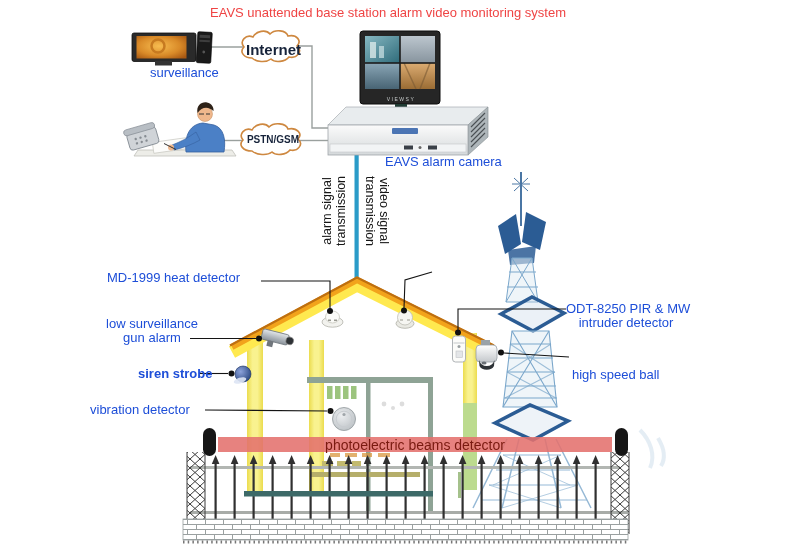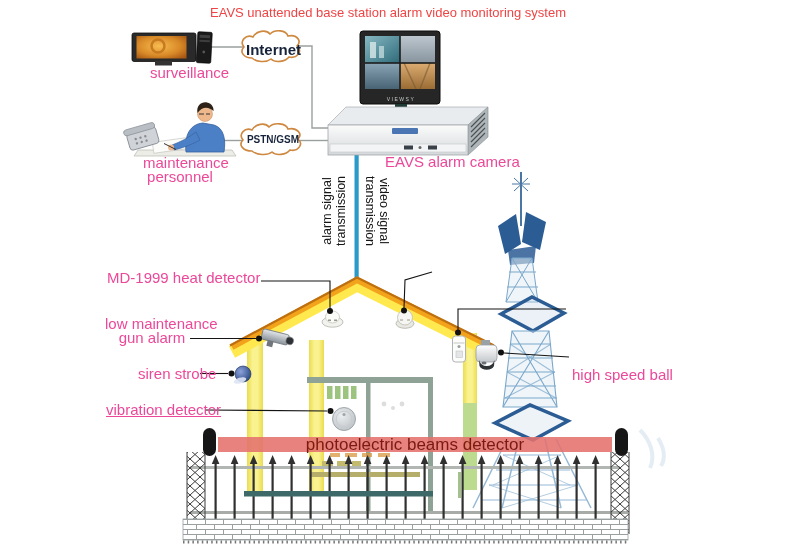--- a/index.html
+++ b/index.html
@@ -1,27 +1,27 @@
 <!DOCTYPE html>
 <html style="--accent-blue: #2A9BC8; --roof-orange: #F2A31B; --roof-edge: #BE6F10; --roof-glow: #FFE94F; --wall-yellow: #F5E95C; --wall-green: #BCDB8E; --window-green: #9CC47E; --frame-green: #8EA395; --beam-red: #E4716D; --beam-text: #7A1A10; --teal-bar: #3D6A68; --cloud-orange: #CE8840; --tower-blue: #7BA7CB; --tower-dark: #2B5C94; --line-gray: #9AA09E;"><head>
 <meta charset="utf-8">
 <style>
   html,body{margin:0;padding:0;background:#fff;}
   .canvas{position:relative;width:800px;height:544px;background:#fff;overflow:hidden;
           font-family:"Liberation Sans",sans-serif;color:#1a1a1a;}
   .canvas svg{position:absolute;left:0;top:0;}
-  .lbl{position:absolute;font-size:15px;line-height:13.5px;white-space:nowrap;color:#ec4899;}
+  .lbl{position:absolute;font-size:13px;line-height:13.5px;white-space:nowrap;color:#1d4ed8;}
   .lbl.center{text-align:center;}
   .title{position:absolute;left:210px;top:5px;font-size:13px;color:#ef4444;}
   .cloudtxt{position:absolute;font-weight:bold;color:#16233a;text-align:center;}
   .vlabel{position:absolute;width:78px;height:28px;text-align:center;font-size:12.5px;line-height:14px;color:#161616;}
   .vlabel.ccw{transform:rotate(-90deg);}
   .vlabel.cw{transform:rotate(90deg);}
   .beamtxt{position:absolute;left:218px;top:438px;width:394px;text-align:center;
-           font-size:17px;line-height:14px;color:var(--beam-text,#7a1a10);}
+           font-size:14px;line-height:14px;color:var(--beam-text,#7a1a10);}
   .brand{position:absolute;left:381px;top:96px;width:40px;text-align:center;font-size:5px;
          letter-spacing:1.5px;color:#c9cdcd;}
 </style>
 </head>
 <body>
 
 <div class="canvas">
 
 <svg width="800" height="544" viewBox="0 0 800 544">
   <defs>
@@ -337,46 +337,46 @@
   </g>
 </svg>
 
 <div class="title">EAVS unattended base station alarm video monitoring system</div>
 
 <div class="lbl" style="left:150px;top:66px;">surveillance</div>
 
 <div class="cloudtxt" style="left:246px;top:41px;width:52px;font-size:15px;">Internet</div>
 <div class="cloudtxt" style="left:244px;top:134px;width:58px;font-size:10px;">PSTN/GSM</div>
 
-<div class="lbl center" style="left:143px;top:156px;width:74px;">
-  <div>maintenance</div>
-  <div>personnel</div>
-</div>
 
 <div class="lbl" style="left:385px;top:155px;">EAVS alarm camera</div>
 <div class="brand">VIEWSY</div>
 
 <div class="vlabel ccw" style="left:295px;top:197px;">
   <div>alarm signal</div>
   <div>transmission</div>
 </div>
 <div class="vlabel cw" style="left:338px;top:197px;">
   <div>video signal</div>
   <div>transmission</div>
 </div>
 
 <div class="lbl" style="left:107px;top:271px;">MD-1999 heat detector</div>
 
 <div class="lbl center" style="left:105px;top:317px;width:94px;">
-  <div>low maintenance</div>
+  <div>low surveillance</div>
   <div>gun alarm</div>
 </div>
 
-<div class="lbl" style="left:138px;top:367px;">siren strobe</div>
-<div class="lbl" style="left:106px;top:403px;text-decoration:underline;">vibration detector</div>
-
-
+<div class="lbl" style="left:138px;top:367px;font-weight:bold;">siren strobe</div>
+<div class="lbl" style="left:90px;top:403px;">vibration detector</div>
+
+
+<div class="lbl center" style="left:566px;top:302px;width:120px;">
+  <div>ODT-8250 PIR &amp; MW</div>
+  <div>intruder detector</div>
+</div>
 
 <div class="lbl" style="left:572px;top:368px;">high speed ball</div>
 
 <div class="beamtxt">photoelectric beams detector</div>
 
 </div>
 
 </body></html>

